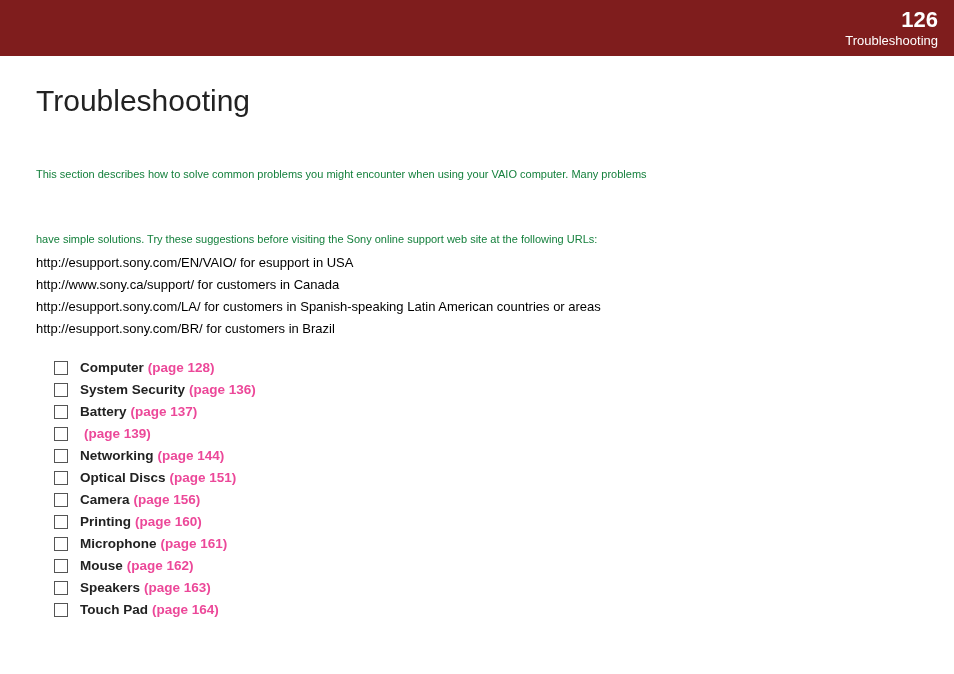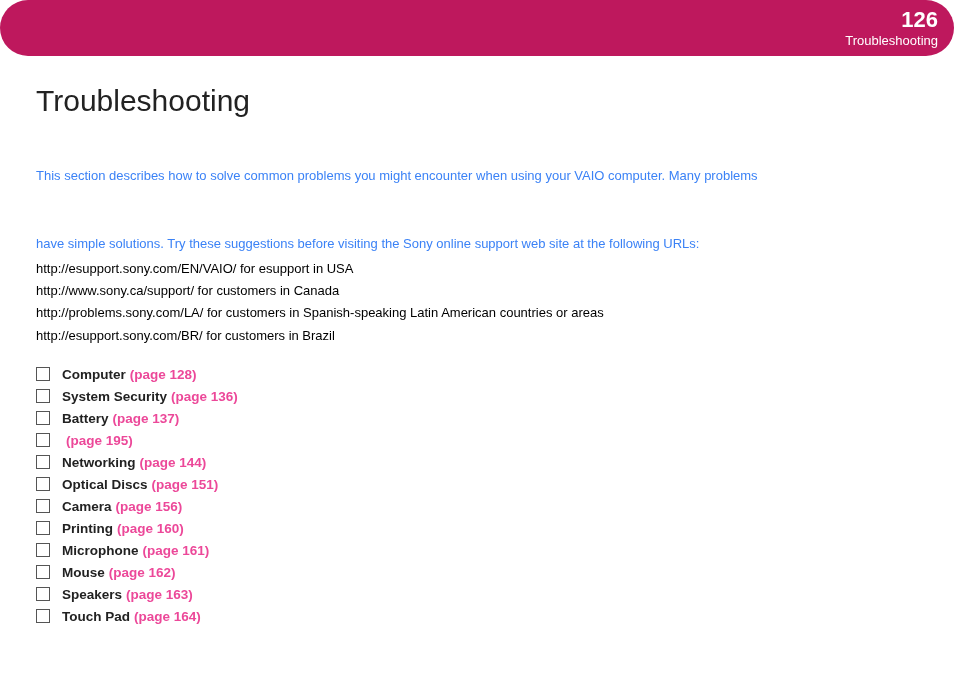--- a/index.html
+++ b/index.html
@@ -11,27 +11,26 @@
     body {
       width: 954px;
       height: 674px;
       font-family: Arial, Helvetica, sans-serif;
       background: #ffffff;
       overflow: hidden;
     }
 
     
     #header {
-      background: #be185d;
+      background: #7f1d1d;
       height: 56px;
       display: flex;
       align-items: center;
       justify-content: space-between;
       padding: 0 16px;
-      border-radius: 28px;
     }
 
     #logo-area {
       display: flex;
       align-items: center;
     }
 
     .vaio-logo {
       color: white;
       font-size: 22px;
@@ -67,42 +66,42 @@
     }
 
     h1.page-title {
       font-size: 30px;
       font-weight: normal;
       color: #222;
       margin-bottom: 16px;
     }
 
     .intro-text {
-      font-size: 13px;
-      color: #3b82f6;
+      font-size: 11px;
+      color: #15803d;
       line-height: 1.55;
       margin-bottom: 4px;
       margin-top: 48px;
     }
 
     .intro-links {
       font-size: 13px;
       line-height: 1.7;
       margin-bottom: 20px;
     }
 
     .intro-links a, .link {
       color: #000000;
       text-decoration: none;
     }
 
     .toc-list {
       list-style: none;
       padding: 0;
-      margin: 0;
+      margin: 18px;
     }
 
     .toc-list li {
       display: flex;
       align-items: center;
       margin-bottom: 7px;
       font-size: 13.5px;
     }
 
     .toc-list li .checkbox-icon {
@@ -152,21 +151,21 @@
   <p class="intro-text">have simple solutions. Try these suggestions before visiting the Sony online support web site at the following URLs:</p>
 
   <div class="intro-links">
     <div>
       <a class="link" href="#">http://esupport.sony.com/EN/VAIO/</a><span> for esupport in USA</span>
     </div>
     <div>
       <a class="link" href="#">http://www.sony.ca/support/</a><span> for customers in Canada</span>
     </div>
     <div>
-      <a class="link" href="#">http://problems.sony.com/LA/</a><span> for customers in Spanish-speaking Latin American countries or areas</span>
+      <a class="link" href="#">http://esupport.sony.com/LA/</a><span> for customers in Spanish-speaking Latin American countries or areas</span>
     </div>
     <div>
       <a class="link" href="#">http://esupport.sony.com/BR/</a><span> for customers in Brazil</span>
     </div>
   </div>
 
   <ul class="toc-list">
     <li>
       <span class="checkbox-icon"></span>
       <span class="item-label">Computer</span>
@@ -177,21 +176,21 @@
       <span class="item-label">System Security</span>
       <a class="item-link" href="#">(page 136)</a>
     </li>
     <li>
       <span class="checkbox-icon"></span>
       <span class="item-label">Battery</span>
       <a class="item-link" href="#">(page 137)</a>
     </li>
     <li>
       <span class="checkbox-icon"></span>
-      <a class="item-link" href="#">(page 195)</a>
+      <a class="item-link" href="#">(page 139)</a>
     </li>
     <li>
       <span class="checkbox-icon"></span>
       <span class="item-label">Networking</span>
       <a class="item-link" href="#">(page 144)</a>
     </li>
     <li>
       <span class="checkbox-icon"></span>
       <span class="item-label">Optical Discs</span>
       <a class="item-link" href="#">(page 151)</a>

